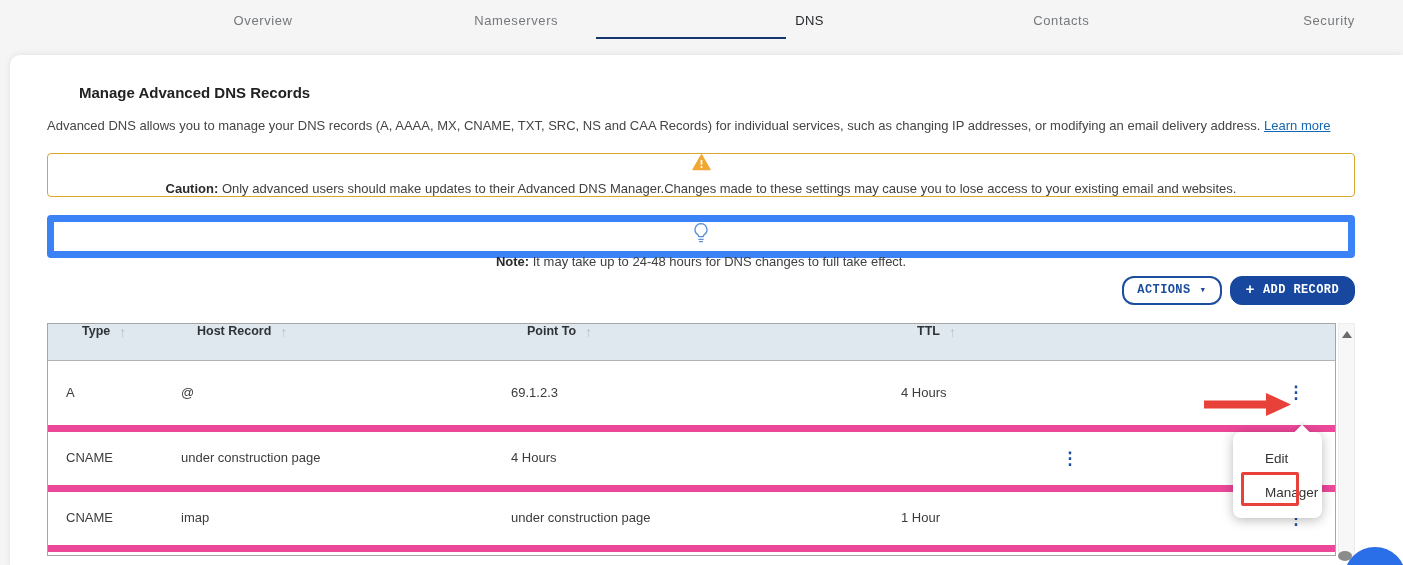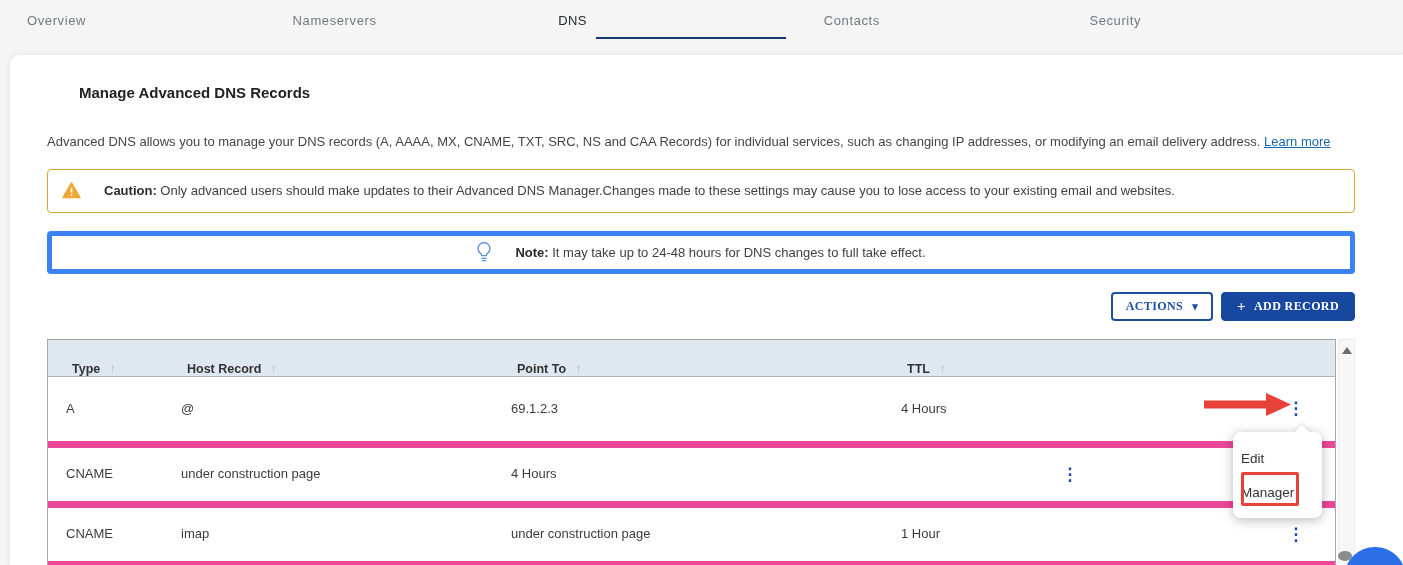--- a/index.html
+++ b/index.html
@@ -10,57 +10,57 @@
     position:relative;
     color:#3c3c3c;
   }
 
   
   .tabbar {
     position:absolute; top:0; left:27px; right:48px; height:40px;
     display:flex;
   }
   .tab {
-    flex:1; display:flex; align-items:center; justify-content:flex-start;
+    flex:1; display:flex; align-items:center; justify-content:flex-end;
     position:relative; cursor:pointer;
     font-size:13px; letter-spacing:.6px; color:#75787b;
   }
   .tab.active { color:#25282a; font-weight:400; letter-spacing:.4px; }
   .tab .underline {
     position:absolute; bottom:1px; left:50%; transform:translateX(-50%);
     width:190px; height:2px; background:#17356f;
   }
 
   
   .card {
     position:absolute; top:55px; left:10px; right:0; bottom:0;
     background:#ffffff;
     border-top-left-radius:10px;
     box-shadow:0 0 7px rgba(0,0,0,.09);
     padding:0 48px 0 37px;
   }
   .page-title { margin-top:29px; font-size:15px; font-weight:700; color:#222;margin-left:32px; }
-  .page-desc  { margin-top:32px; font-size:13px; color:#454545; line-height:1.35; }
+  .page-desc  { margin-top:16px; font-size:13px; color:#454545; line-height:1.35; }
   .learn-more { color:#1668b3; text-decoration:underline; cursor:pointer; }
 
   .alert {
     margin-top:18px; border-radius:4px; display:flex; align-items:center;
-    gap:23px; padding:0 14px; font-size:13px; color:#404040; background:#fff;
+    gap:10px; padding:0 14px; font-size:13px; color:#404040; background:#fff;flex-direction:column;
   }
   .alert b { color:#2b2b2b; }
   .alert.caution { border:1px solid #d9a62e; height:44px; }
-  .alert.note    { border:5px solid #3b82f6; height:43px;justify-content:center; }
+  .alert.note    { border:7px solid #3b82f6; height:43px; }
   .alert svg { flex:0 0 auto; }
 
   
   .toolbar { margin-top:18px; display:flex; justify-content:flex-end; gap:8px; }
   .btn {
-    height:29px; border-radius:4px; display:flex; align-items:center;
+    height:29px; border-radius:12px; display:flex; align-items:center;
     font-size:12px; font-weight:700; letter-spacing:.4px; cursor:pointer;
-    font-family:Liberation Serif, serif;
+    font-family:Liberation Mono, monospace;
   }
   .btn-actions {
     background:#fff; border:2px solid #1d4e9e; color:#1d4e9e;
     padding:0 13px; gap:9px;
   }
   .btn-actions .caret { font-size:11px; line-height:1; }
   .btn-add {
     background:#17479e; border:1px solid #17479e; color:#fff;
     padding:0 15px; gap:8px;
   }
@@ -70,21 +70,21 @@
   .table-region { margin-top:18px; height:233px; display:flex; align-items:stretch; overflow:hidden; }
   .dns-table { flex:1; border:1px solid #a6a6a6; background:#fff; overflow:hidden; }
   .tr {
     display:grid;
     grid-template-columns:115px 330px 390px 1fr 78px;
   }
   .tr.head {
     background:#dfe8ee; height:37px; border-bottom:1px solid #b3b3b3;
   }
   .th {
-    display:flex; align-items:flex-end; gap:9px; padding-left:24px;
+    display:flex; align-items:flex-start; gap:9px; padding-left:34px;
     font-size:12.5px; font-weight:700; color:#2f3337; cursor:pointer;
   }
   .sort { color:#b9c1c9; font-size:14px; font-weight:400; }
   .tr.row { background:#fff; height:60px; }
   .tr.row.first { height:64px; }
   .tr.row + .tr.row { border-top:7px solid #ec4899; }
   .td {
     display:flex; flex-direction:column; justify-content:center;
     padding-left:18px; font-size:13px; color:#3c3c3c; line-height:1.5;
   }
@@ -112,21 +112,21 @@
     background:#fff; border-radius:8px;
     box-shadow:0 2px 12px rgba(0,0,0,.28);
     padding-top:9px; z-index:5;
   }
   .menu-caret {
     position:absolute; top:-5px; left:63px; width:12px; height:12px;
     background:#fff; transform:rotate(45deg);
     box-shadow:-2px -2px 3px rgba(0,0,0,.07);
   }
   .menu-item {
-    height:34px; display:flex; align-items:center; padding-left:8px;
+    height:34px; display:flex; align-items:center; padding-left:32px;
     font-size:13.5px; color:#333; cursor:pointer; position:relative; z-index:6;
   }
 
   
   .red-rect {
     position:absolute; left:1241px; top:472px; width:58px; height:34px;
     border:3px solid #e8413a; border-radius:2px; z-index:7;
   }
   .red-arrow { position:absolute; left:1202px; top:389px; z-index:4; }
 

